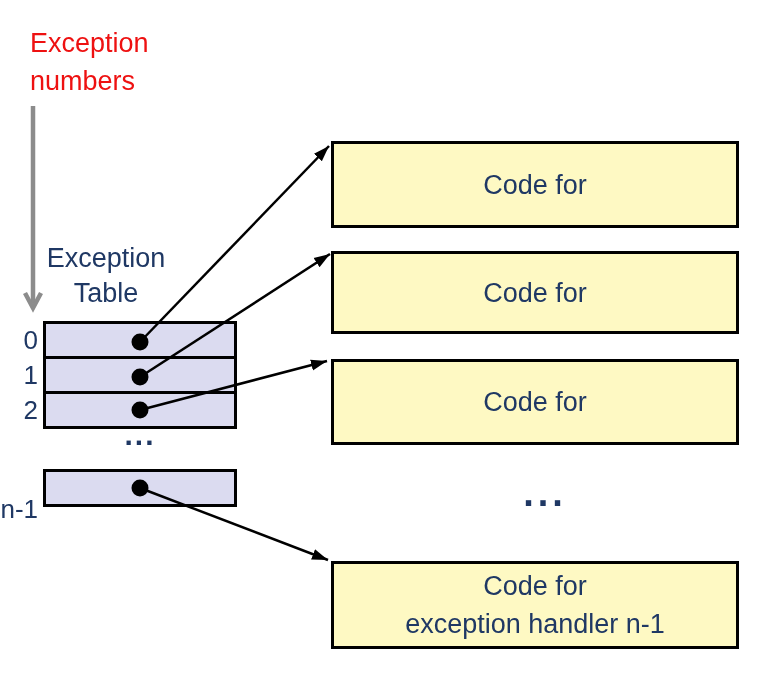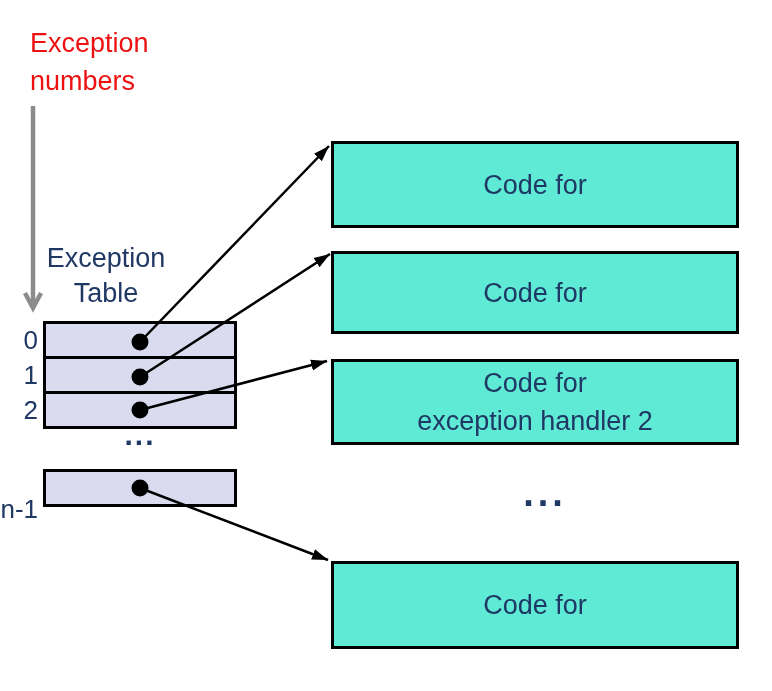--- a/index.html
+++ b/index.html
@@ -51,21 +51,21 @@
   }
   .handler-dots{
     left:465px;top:474px;width:160px;
     font-size:38px;font-weight:bold;letter-spacing:4px;
     color:#1f3864;text-align:center;line-height:38px;
   }
   
   .hbox{
     left:331px;width:408px;
     box-sizing:border-box;
-    background:#5eead4;border:3px solid #000;
+    background:#fef9c3;border:3px solid #000;
     display:flex;flex-direction:column;
     align-items:center;justify-content:center;
     color:#1f3864;font-size:27px;line-height:38px;
     text-align:center;
   }
   .hbox.h0{top:141px;height:87px;}
   .hbox.h1{top:251px;height:83px;}
   .hbox.h2{top:359px;height:86px;}
   .hbox.hn{top:561px;height:88px;}
   .hline{display:block;}
@@ -97,24 +97,24 @@
   <div class="abs table-dots">...</div>
 
   <div class="abs hbox h0">
     <span class="hline">Code for</span>
   </div>
   <div class="abs hbox h1">
     <span class="hline">Code for</span>
   </div>
   <div class="abs hbox h2">
     <span class="hline">Code for</span>
-    <span class="hline">exception handler 2</span>
   </div>
   <div class="abs hbox hn">
     <span class="hline">Code for</span>
+    <span class="hline">exception handler n-1</span>
   </div>
 
   <div class="abs handler-dots">...</div>
 
   <svg id="overlay" viewBox="0 0 772 691" xmlns="http://www.w3.org/2000/svg">
     <defs>
       <marker id="ah" markerUnits="userSpaceOnUse" markerWidth="17" markerHeight="13" refX="16" refY="6.5" orient="auto">
         <polygon points="0,1 16,6.5 0,12" fill="#000"></polygon>
       </marker>
     </defs>

